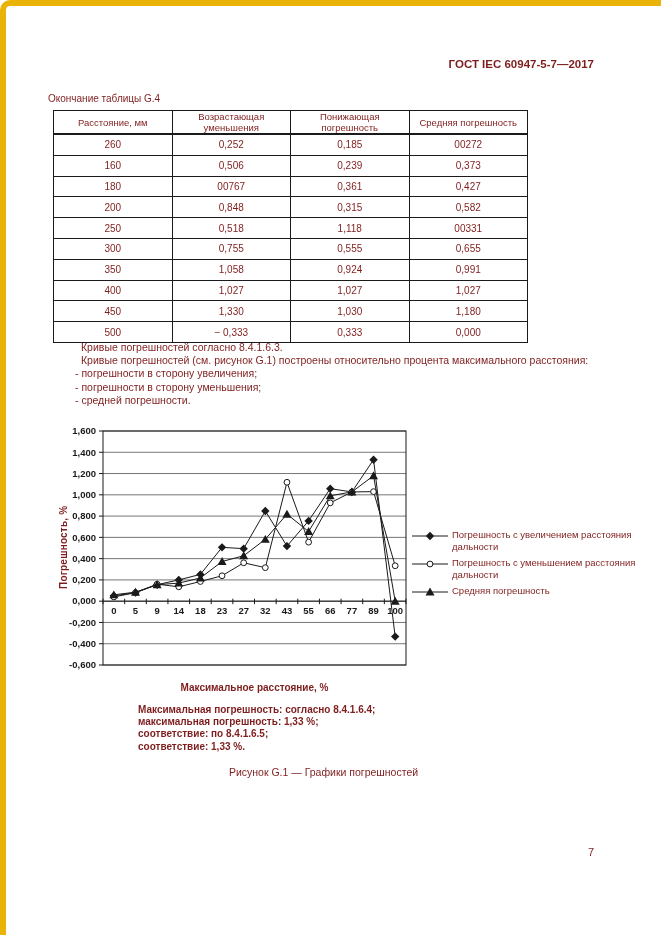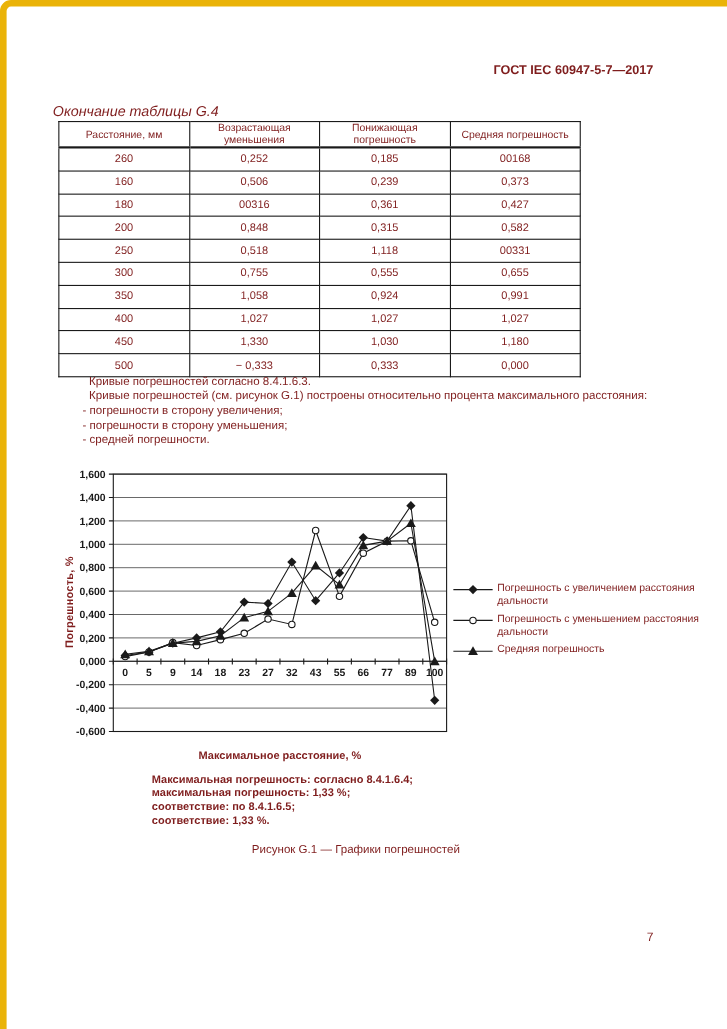--- a/index.html
+++ b/index.html
@@ -7,21 +7,21 @@
     position:relative; width:659px; height:933px; background:#ffffff;
     border:6px solid #eab308; border-radius:10px; overflow:hidden;
     font-family:"Liberation Sans", sans-serif; color:#7f1d1d;
   }
   .header-title{
     position:absolute; top:52px; left:47px; width:541px;
     text-align:right; font-size:11.5px; font-weight:bold;
   }
   .table-caption{
     position:absolute; top:87px; left:42px;
-    font-style:italic; font-size:13px;
+    font-size:10px;
   }
   table.err-table{
     position:absolute; top:104px; left:47px; width:475px;
     border-collapse:collapse; table-layout:fixed;
     border:1.5px solid #1a1a1a;
   }
   table.err-table th{
     font-weight:normal; font-size:9.5px; height:20px;
     border:1px solid #1a1a1a; border-bottom:2px solid #1a1a1a;
     text-align:center; padding:0 2px;
@@ -82,31 +82,31 @@
           <th>Возрастающая уменьшения</th>
           <th>Понижающая погрешность</th>
           <th>Средняя погрешность</th>
         </tr>
     </thead>
     <tbody>
         <tr>
           <td>260</td>
           <td>0,252</td>
           <td>0,185</td>
-          <td>00168</td>
+          <td>00272</td>
         </tr>
         <tr>
           <td>160</td>
           <td>0,506</td>
           <td>0,239</td>
           <td>0,373</td>
         </tr>
         <tr>
           <td>180</td>
-          <td>00316</td>
+          <td>00767</td>
           <td>0,361</td>
           <td>0,427</td>
         </tr>
         <tr>
           <td>200</td>
           <td>0,848</td>
           <td>0,315</td>
           <td>0,582</td>
         </tr>
         <tr>

